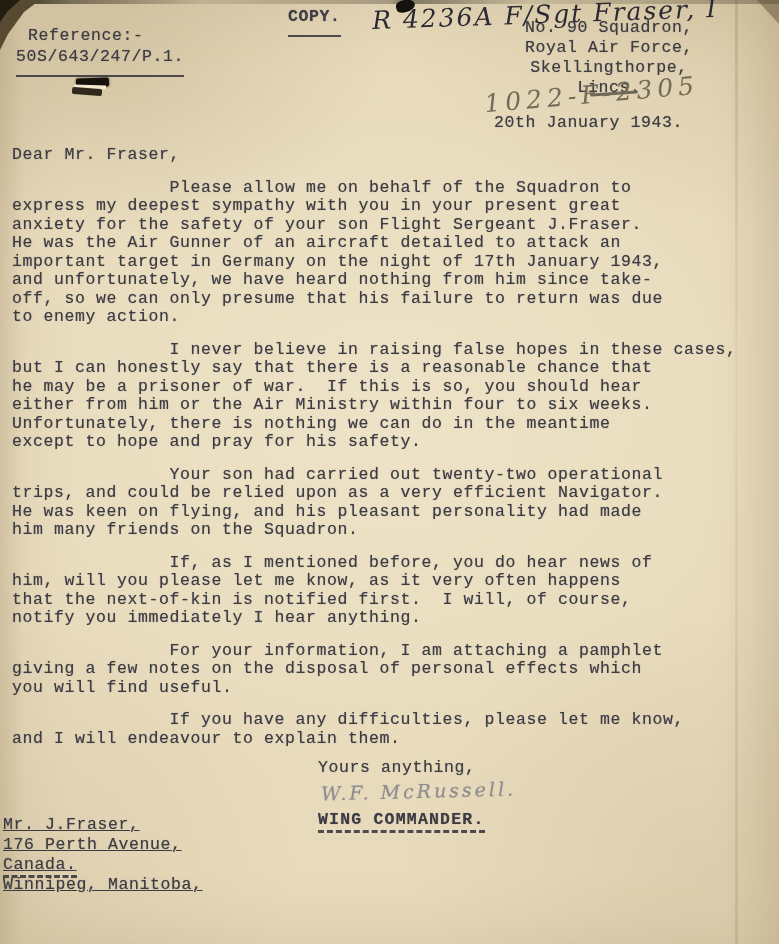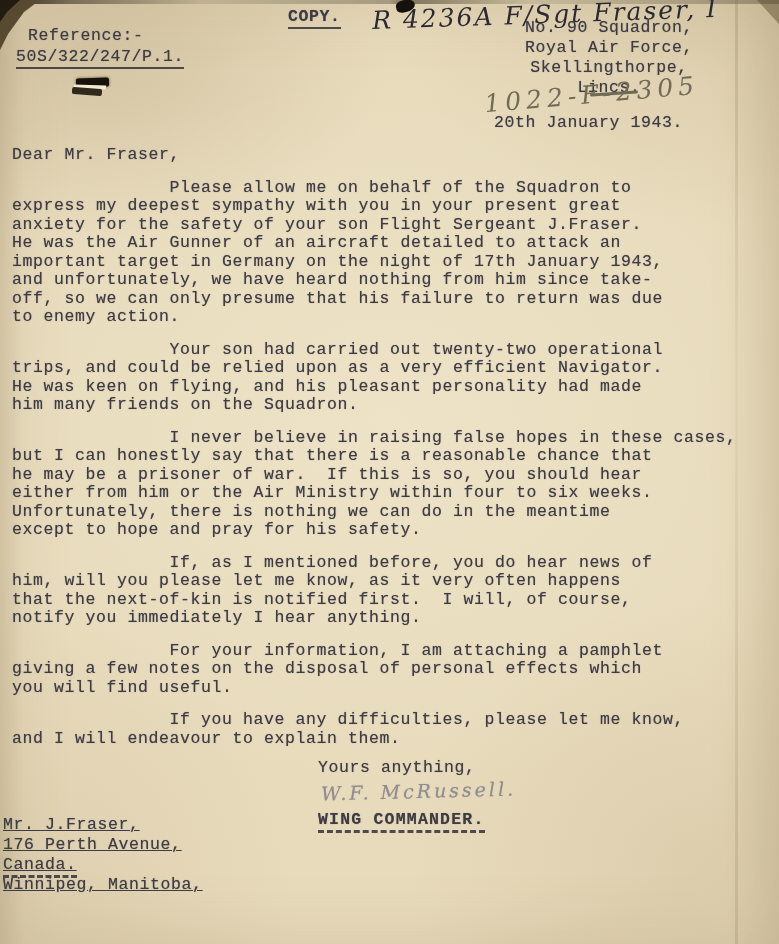--- a/index.html
+++ b/index.html
@@ -28,21 +28,21 @@
     background:rgba(86,71,43,.45);clip-path:polygon(22px 0,0 0,22px 24px);}
   .ink-blob{position:absolute;left:396px;top:0;width:19px;height:12px;border-radius:45% 55% 60% 40%;background:#15110c;transform:rotate(-12deg);}
   .punch-hole{position:absolute;left:72px;top:76px;width:40px;height:24px;}
   .punch-hole .bar1{position:absolute;left:4px;top:2px;width:33px;height:9px;background:#17120c;border-radius:2px;transform:rotate(-2deg);box-shadow:0 0 3px rgba(60,48,26,.8);}
   .punch-hole .bar2{position:absolute;left:0;top:12px;width:30px;height:7px;background:#312a1c;border-radius:2px;transform:rotate(4deg);}
   .punch-hole .sheen{position:absolute;left:2px;top:9px;width:32px;height:4px;background:#f4ead0;transform:rotate(2deg);}
   .crease{position:absolute;left:735px;top:0;width:3px;height:944px;background:linear-gradient(180deg,rgba(120,100,60,.22),rgba(120,100,60,.05) 40%,rgba(120,100,60,.18));}
 
   
   .typed{letter-spacing:.6px;font-size:16.5px;text-shadow:0 0 1px rgba(61,59,68,.55);}
-  .u-solid{border-bottom:2px solid rgba(56,54,62,.88);padding-bottom:1px;}
+  .u-solid{border-bottom:2px solid rgba(56,54,62,.88);padding-bottom:9px;}
   .u-dash{border-bottom:3px dashed rgba(56,54,62,.88);padding-bottom:1px;}
 
   .copy-label{position:absolute;left:288px;top:7px;font-weight:bold;}
   .ref-label{position:absolute;left:16px;top:26px;margin-left:12px;}
   .ref-number{position:absolute;left:16px;top:47px;}
   .sender-address{position:absolute;left:502px;top:18px;width:214px;text-align:center;white-space:pre;line-height:20px;}
   .letter-date{position:absolute;left:494px;top:113px;}
 
   .body-text{position:absolute;left:12px;top:146px;width:760px;line-height:18.5px;}
   .body-text p{margin:0 0 14px 0;white-space:pre;}
@@ -74,50 +74,50 @@
     <div class="bar1"></div>
     <div class="sheen"></div>
     <div class="bar2"></div>
   </div>
   <div class="crease"></div>
 
   <div class="copy-label typed"><span class="u-solid">COPY.</span></div>
   <div class="annotation hand">R 4236A   F/Sgt Fraser, I</div>
 
   <div class="ref-label typed">Reference:-</div>
-  <div class="ref-number typed"><span class="u-solid">50S/322/247/P.1.</span></div>
+  <div class="ref-number typed"><span class="u-solid">50S/643/247/P.1.</span></div>
 
   <div class="sender-address typed">No. 90 Squadron,
 Royal Air Force,
 Skellingthorpe,
 Lincs.</div>
   <div class="pen-stroke"></div>
   <div class="file-number hand">1022-F-2305</div>
   <div class="letter-date typed">20th January 1943.</div>
 
   <div class="body-text typed">
     <p class="salutation">Dear Mr. Fraser,</p>
     <p>               Please allow me on behalf of the Squadron to
 express my deepest sympathy with you in your present great
 anxiety for the safety of your son Flight Sergeant J.Fraser.
 He was the Air Gunner of an aircraft detailed to attack an
 important target in Germany on the night of 17th January 1943,
 and unfortunately, we have heard nothing from him since take-
 off, so we can only presume that his failure to return was due
 to enemy action.</p>
-    <p>               Your son had carried out twenty-two operational
-trips, and could be relied upon as a very efficient Navigator.
-He was keen on flying, and his pleasant personality had made
-him many friends on the Squadron.</p>
     <p>               I never believe in raising false hopes in these cases,
 but I can honestly say that there is a reasonable chance that
 he may be a prisoner of war.  If this is so, you should hear
 either from him or the Air Ministry within four to six weeks.
 Unfortunately, there is nothing we can do in the meantime
 except to hope and pray for his safety.</p>
+    <p>               Your son had carried out twenty-two operational
+trips, and could be relied upon as a very efficient Navigator.
+He was keen on flying, and his pleasant personality had made
+him many friends on the Squadron.</p>
     <p>               If, as I mentioned before, you do hear news of
 him, will you please let me know, as it very often happens
 that the next-of-kin is notified first.  I will, of course,
 notify you immediately I hear anything.</p>
     <p>               For your information, I am attaching a pamphlet
 giving a few notes on the disposal of personal effects which
 you will find useful.</p>
     <p>               If you have any difficulties, please let me know,
 and I will endeavour to explain them.</p>
   </div>

